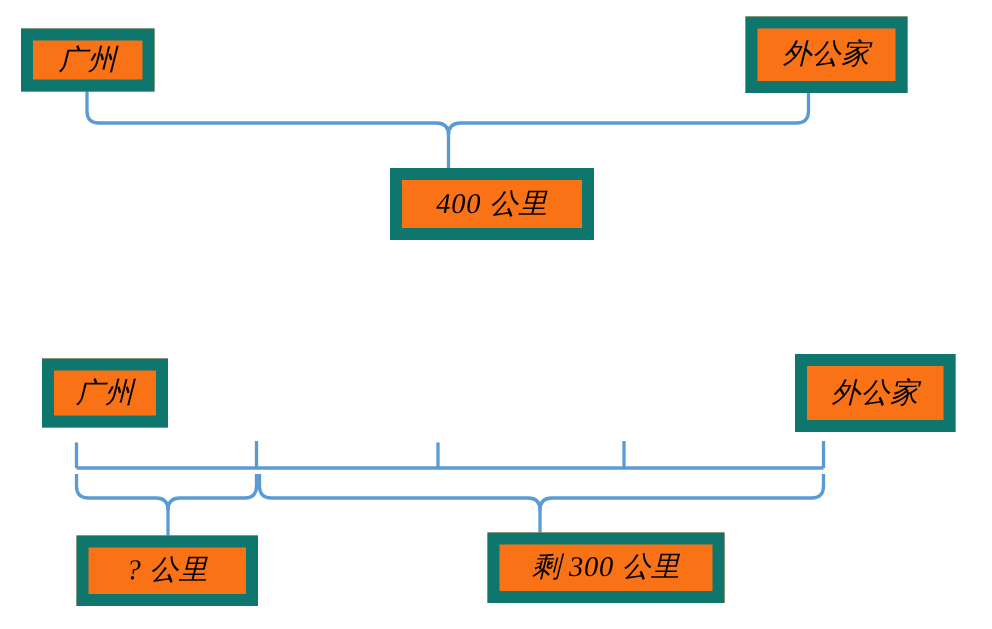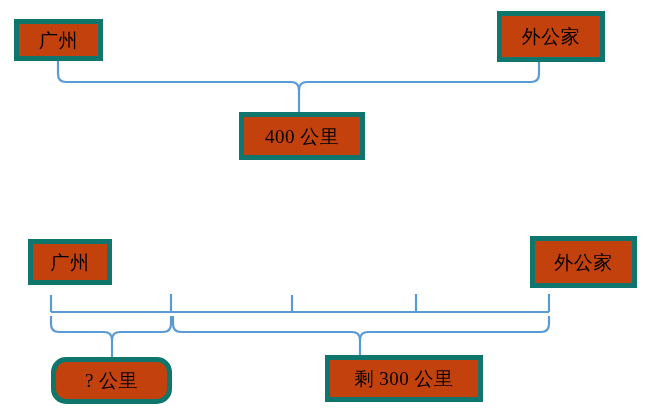--- a/index.html
+++ b/index.html
@@ -17,31 +17,32 @@
   #canvas {
     position: absolute;
     left: 0;
     top: 0;
     width: 661px;
     height: 419px;
   }
   .node {
     position: absolute;
     box-sizing: border-box;
-    border: 5px solid #0f766e;
-    background: #c2410c;
+    border: 8px solid #0f766e;
+    background: #f97316;
     display: flex;
     align-items: center;
     justify-content: center;
     color: #000000;
     font-size: 19px;
     line-height: 1;
     letter-spacing: 0.5px;
     white-space: nowrap;
     z-index: 3;
+    font-style: italic;
   }
   .node.label-box { font-size: 19px; }
   svg.brace-layer {
     position: absolute;
     left: 0;
     top: 0;
     width: 661px;
     height: 419px;
     z-index: 2;
     pointer-events: none;
@@ -122,34 +123,34 @@
   </svg>
 
   <div class="node" style="left:14px; top:19px; width:89px; height:42px;">
     <span>广州</span>
   </div>
 
   <div class="node" style="left:497px; top:11px; width:108px; height:51px;">
     <span>外公家</span>
   </div>
 
-  <div class="node label-box" style="left:239px; top:112px; width:126px; height:48px;justify-content:center;">
+  <div class="node label-box" style="left:260px; top:112px; width:136px; height:48px;justify-content:center;">
     <span>400 公里</span>
   </div>
 
   <div class="node" style="left:28px; top:239px; width:84px; height:46px;">
     <span>广州</span>
   </div>
 
 
   <div class="node" style="left:530px; top:236px; width:107px; height:52px;">
     <span>外公家</span>
   </div>
 
-  <div class="node label-box" style="left:51px; top:357px; width:121px; height:47px;border-radius:15px;">
+  <div class="node label-box" style="left:51px; top:357px; width:121px; height:47px;">
     <span>? 公里</span>
   </div>
 
   <div class="node label-box" style="left:325px; top:355px; width:158px; height:47px;">
     <span>剩 300 公里</span>
   </div>
 
 </div>
 
 </body></html>

